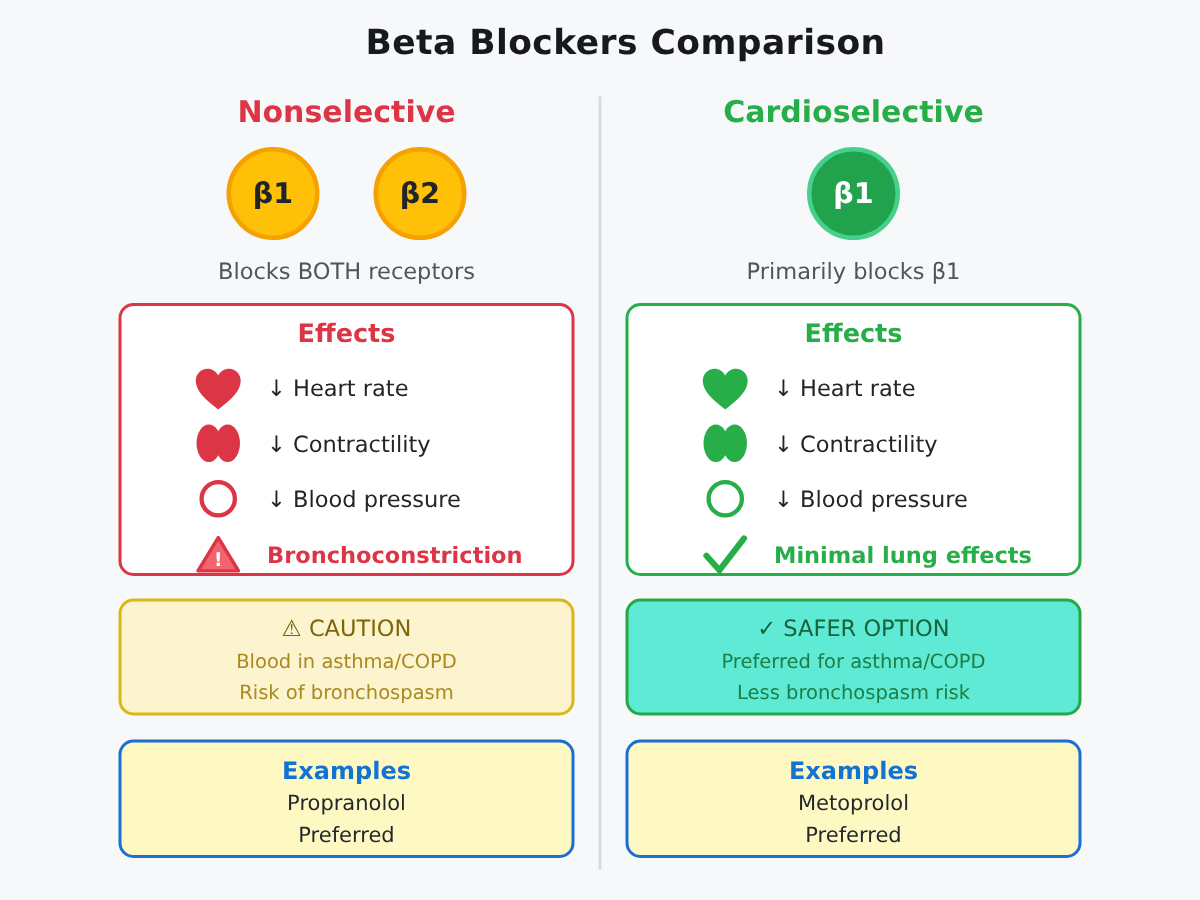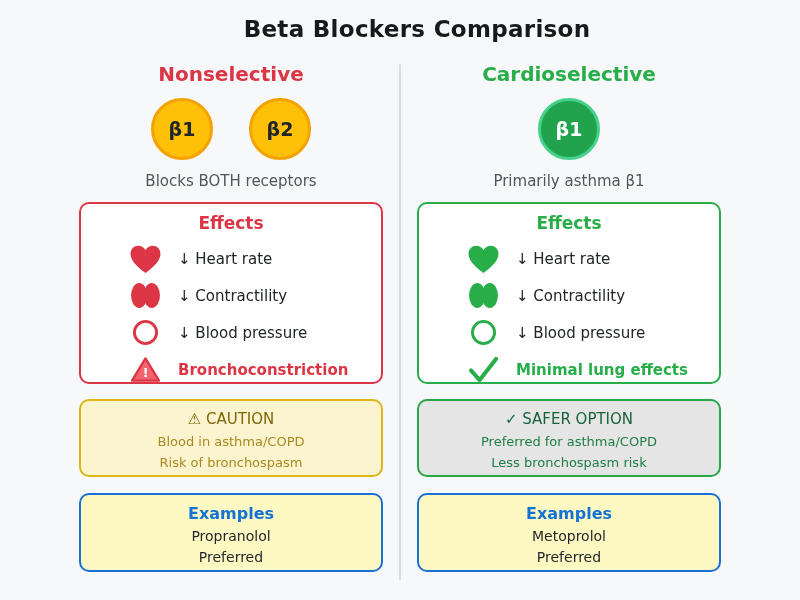--- a/index.html
+++ b/index.html
@@ -45,21 +45,21 @@
   .effect-row .ic{width:40px;display:flex;align-items:center;justify-content:center;}
   .c-red .ic{color:#dc3545;}
   .c-green .ic{color:#27ae49;}
   .effect-label{margin-left:13px;font-size:15px;color:#212529;}
   .effect-row.em .effect-label{font-weight:bold;}
   .c-red .effect-row.em .effect-label{color:#dc3545;}
   .c-green .effect-row.em .effect-label{color:#27ae49;}
 
   .callout{height:78px;margin-top:15px;padding-top:9px;box-sizing:border-box;}
   .c-red .callout{background:#fcf3cf;border-color:#ddb515;}
-  .c-green .callout{background:#e5e5e5;border-color:#28a745;}
+  .c-green .callout{background:#5eead4;border-color:#28a745;}
   .callout-title{font-size:15px;font-weight:normal;}
   .c-red .callout-title{color:#7d6608;}
   .c-green .callout-title{color:#17633a;}
   .callout-line{font-size:13px;margin-top:6px;}
   .c-red .callout-line{color:#a98a20;}
   .c-green .callout-line{color:#1e7e45;}
 
   .examples{height:79px;margin-top:16px;padding-top:9px;box-sizing:border-box;
     background:#fef9c3;border-color:#1a6fd4;}
   .examples-title{font-size:16px;font-weight:bold;color:#1273d4;}
@@ -143,21 +143,21 @@
 
     <section class="col c-green">
       <h2 class="col-heading">Cardioselective</h2>
 
       <div class="circles">
         <div class="circle">
           <span>β1</span>
         </div>
       </div>
 
-      <div class="subtitle">Primarily asthma β1</div>
+      <div class="subtitle">Primarily blocks β1</div>
 
       <div class="card effects">
         <h3 class="effects-heading">Effects</h3>
         <div class="effect-row">
           <span class="ic">
             <svg width="35" height="31" viewBox="0 0 32 29">
                 <path fill="currentColor" d="M16 28 C7.2 21.6 2 16 2 10.2 C2 5.8 5.3 2.6 9.3 2.6 C12 2.6 14.7 4.2 16 6.8 C17.3 4.2 20 2.6 22.7 2.6 C26.7 2.6 30 5.8 30 10.2 C30 16 24.8 21.6 16 28 Z"></path>
               </svg>
           </span>
           <span class="effect-label">↓ Heart rate</span>

